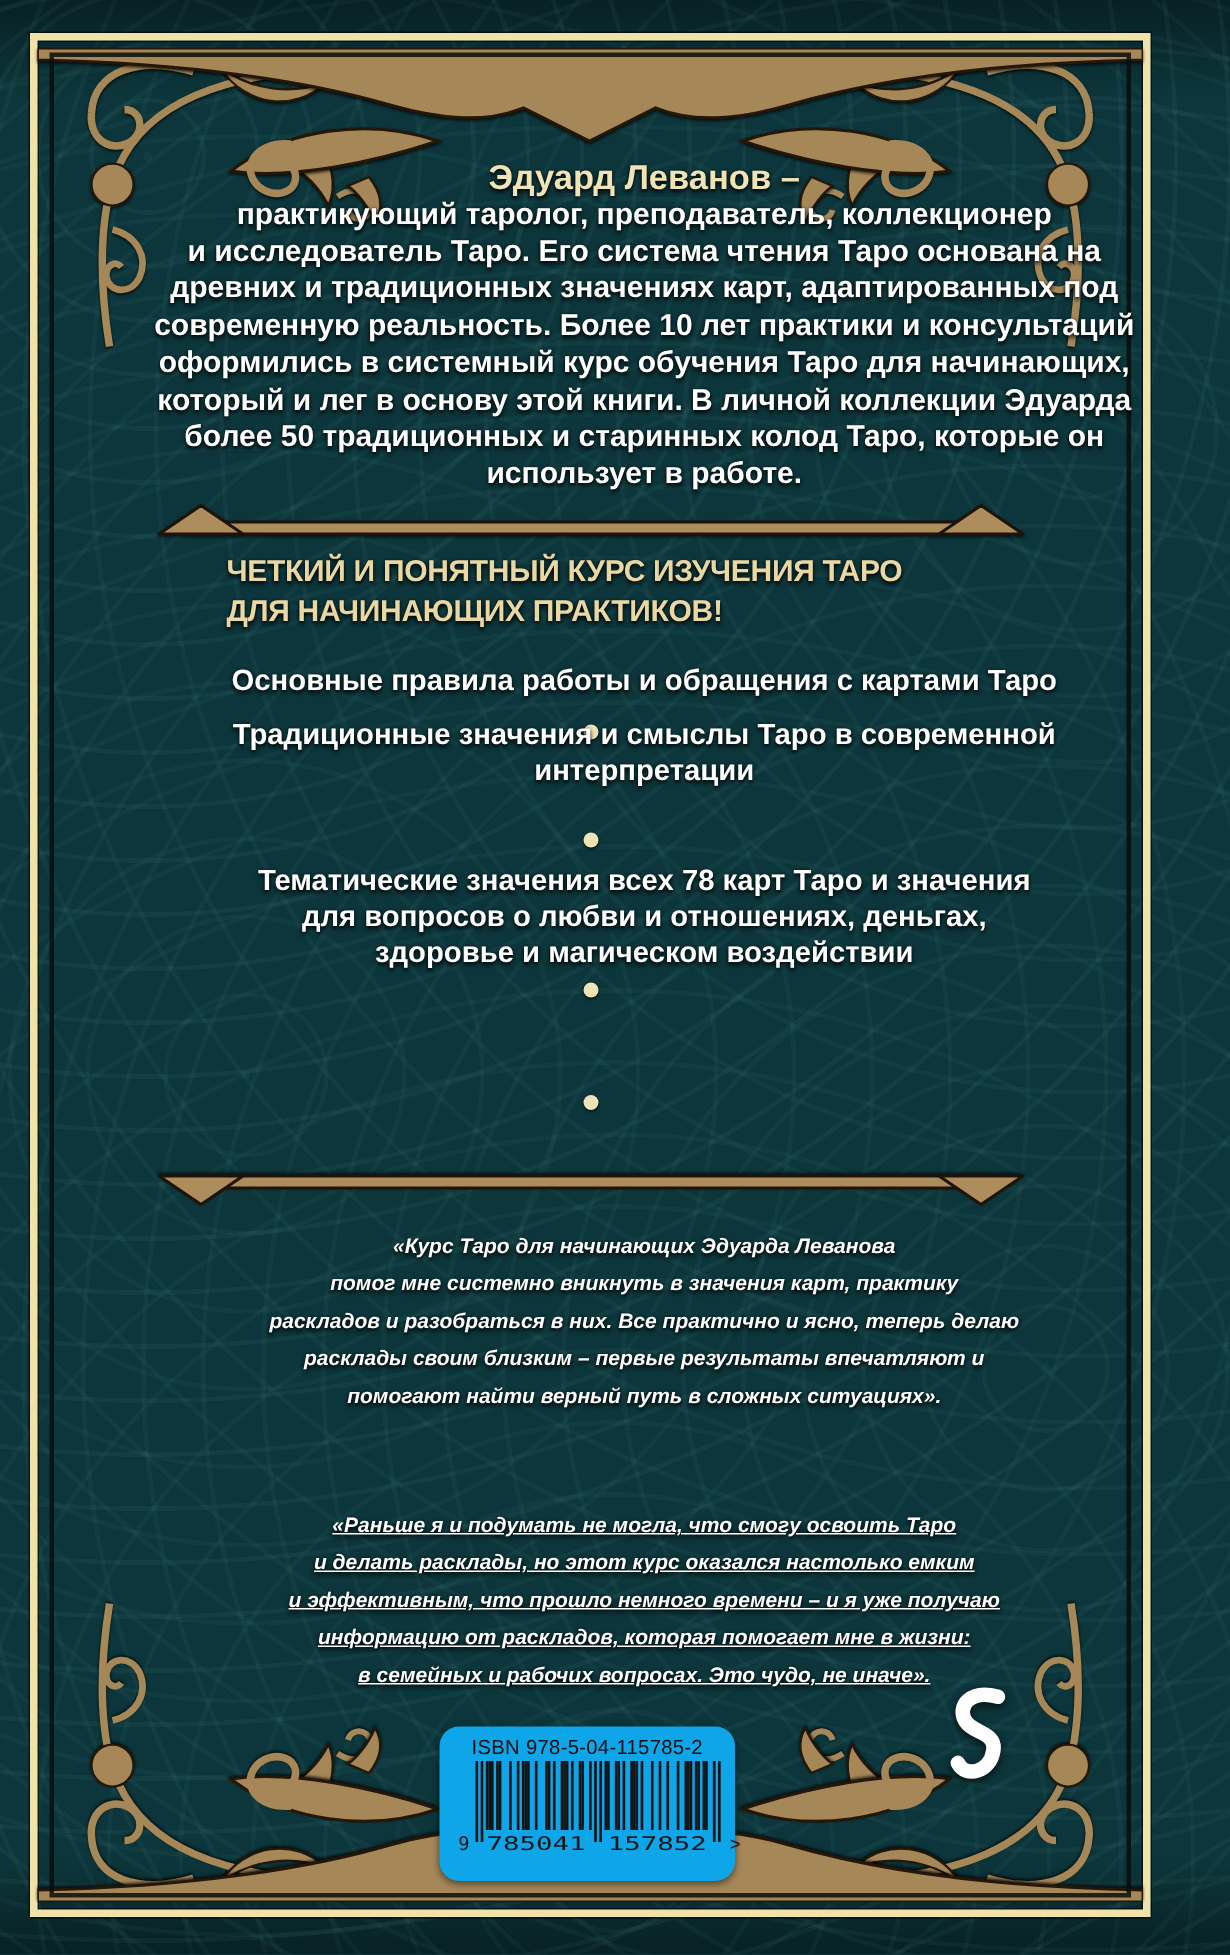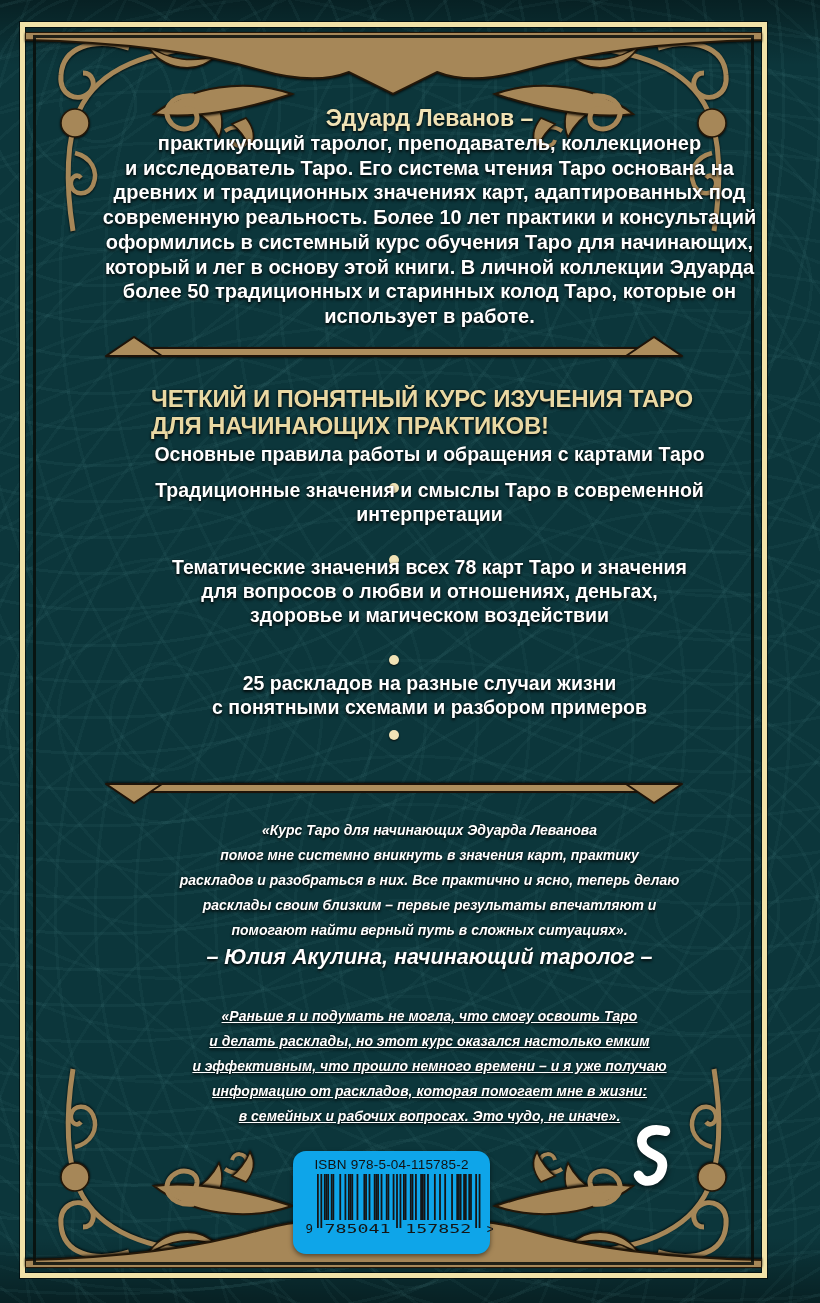--- a/index.html
+++ b/index.html
@@ -39,24 +39,24 @@
   .swag.top{top:5px;}
   .swag.bottom{bottom:5px;transform:scaleY(-1);}
   #content{position:absolute;left:20px;top:0;width:747px;height:1303px;}
   .blk{position:absolute;left:0;width:100%;text-align:center;color:var(--body-text,#ffffff);
        text-shadow:0 2px 3px rgba(0,0,0,.85),0 0 2px rgba(0,0,0,.6);white-space:pre-line;padding-left:36px;}
   #author-name{top:103px;font-size:23px;line-height:30px;font-weight:bold;color:var(--accent-gold,#f0e3b6);}
   #author-bio{top:131px;font-size:20px;line-height:24.7px;font-weight:bold;}
   .divider{position:absolute;left:calc(50% - 290px);width:580px;height:28px;filter:drop-shadow(0 1px 1px rgba(0,0,0,.7));}
   #divider-top{top:332px;}
   #divider-bottom{top:780px;transform:scaleY(-1);}
-  #headline{top:368px;left:95px;width:620px;text-align:left;font-size:24px;line-height:27px;
-            font-weight:bold;color:var(--headline-gold,#e9d8a3);letter-spacing:-0.2px;margin-top:17px;}
+  #headline{top:368px;left:95px;width:620px;text-align:left;font-size:20px;line-height:27px;
+            font-weight:bold;color:var(--headline-gold,#e9d8a3);letter-spacing:-0.2px;}
   .point{font-size:19.5px;line-height:24px;font-weight:bold;}
-  #point-1{top:442px;} #point-2{top:478px;} #point-3{top:555px;} #point-4{top:671px;} #point-5{top:745px;}
+  #point-1{top:442px;} #point-2{top:478px;} #point-3{top:575px;} #point-4{top:671px;} #point-5{top:745px;}
   .dot{position:absolute;left:calc(50% - 5px);width:10px;height:10px;border-radius:50%;
        background:var(--accent-gold,#f0e3b6);box-shadow:0 1px 2px rgba(0,0,0,.8);}
   #dot-1{top:483px;} #dot-2{top:555px;} #dot-3{top:655px;} #dot-4{top:730px;}
   .quote{font-size:14px;line-height:25px;font-weight:bold;font-style:italic;}
   #quote-1{top:818px;} #quote-2{top:1004px;text-decoration:underline;}
   .attribution{font-size:21.5px;line-height:26px;font-weight:bold;font-style:italic;}
   #attribution-1{top:944px;} #attribution-2{top:1108px;}
   #publisher-logo{position:absolute;left:610px;top:1124px;width:48px;height:80px;
                   filter:drop-shadow(0 2px 3px rgba(0,0,0,.7));z-index:5;}
   #barcode-box{
@@ -144,34 +144,31 @@
 
   <div class="blk point" id="point-1">Основные правила работы и обращения с картами Таро</div>
   <div class="dot" id="dot-1"></div>
   <div class="blk point" id="point-2">Традиционные значения и смыслы Таро в современной
 интерпретации</div>
   <div class="dot" id="dot-2"></div>
   <div class="blk point" id="point-3">Тематические значения всех 78 карт Таро и значения
 для вопросов о любви и отношениях, деньгах,
 здоровье и магическом воздействии</div>
   <div class="dot" id="dot-3"></div>
-  <div class="blk point" id="point-4">25 раскладов на разные случаи жизни
-с понятными схемами и разбором примеров</div>
   <div class="dot" id="dot-4"></div>
 
   <svg class="divider" id="divider-bottom" viewBox="0 0 580 28">
       <use href="#divider-orn" xlink:href="#divider-orn"></use>
     </svg>
 
   <div class="blk quote" id="quote-1">«Курс Таро для начинающих Эдуарда Леванова
 помог мне системно вникнуть в значения карт, практику
 раскладов и разобраться в них. Все практично и ясно, теперь делаю
 расклады своим близким – первые результаты впечатляют и
 помогают найти верный путь в сложных ситуациях».</div>
-  <div class="blk attribution" id="attribution-1">– Юлия Акулина, начинающий таролог –</div>
 
   <div class="blk quote" id="quote-2">«Раньше я и подумать не могла, что смогу освоить Таро
 и делать расклады, но этот курс оказался настолько емким
 и эффективным, что прошло немного времени – и я уже получаю
 информацию от раскладов, которая помогает мне в жизни:
 в семейных и рабочих вопросах. Это чудо, не иначе».</div>
 
   <svg id="publisher-logo" viewBox="0 0 46 78">
     <path d="M34,7 C16,2 7,13 13,23 C18,31 33,30 31,42 C29,56 13,60 8,50" fill="none" stroke="#ffffff" stroke-width="9.5" stroke-linecap="round"></path>
   </svg>

